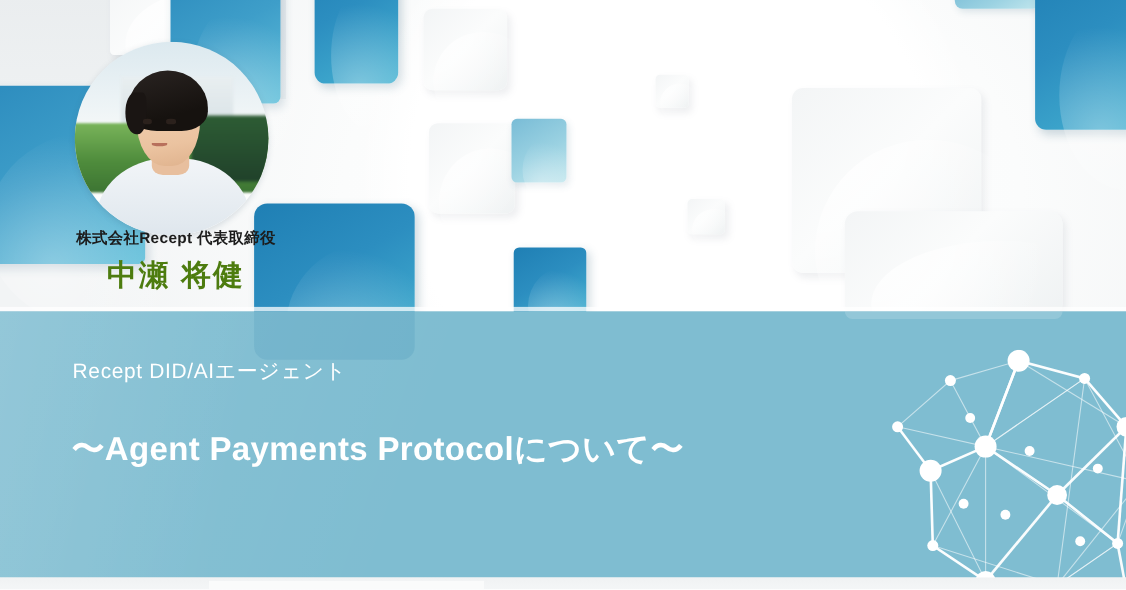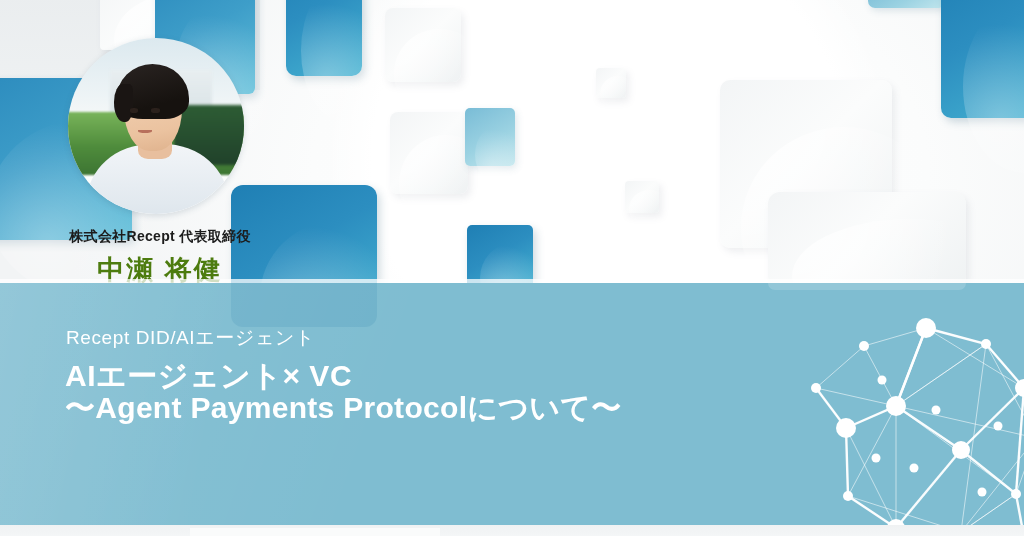--- a/index.html
+++ b/index.html
@@ -198,21 +198,20 @@
     top: 208px;
     width: 320px;
     text-align: center;
   }
   #speaker-role {
     font-size: 14px;
     font-weight: 700;
     color: #1c1c1c;
     letter-spacing: 0.3px;
     white-space: nowrap;
-    margin-top: 20px;
   }
   #speaker-name {
     margin-top: 6px;
     font-size: 27px;
     font-weight: 700;
     color: #4d7c0f;
     letter-spacing: 2px;
     white-space: nowrap;
   }
 
@@ -453,21 +452,20 @@
       <circle cx="96" cy="62" r="4.5"></circle>
       <circle cx="150" cy="92" r="4.5"></circle>
       <circle cx="128" cy="150" r="4.5"></circle>
       <circle cx="212" cy="108" r="4.5"></circle>
       <circle cx="90" cy="140" r="4.5"></circle>
       <circle cx="196" cy="174" r="4.5"></circle>
     </g>
   </svg>
 
   <div id="eyebrow">Recept DID/AIエージェント</div>
-  <div id="title-line1">AIエージェント× VC</div>
   <div id="title-line2">〜Agent Payments Protocolについて〜</div>
 
 
   <div id="bottom-strip">
     <div class="bs-white"></div>
   </div>
 
 </div>
 
 </body></html>

